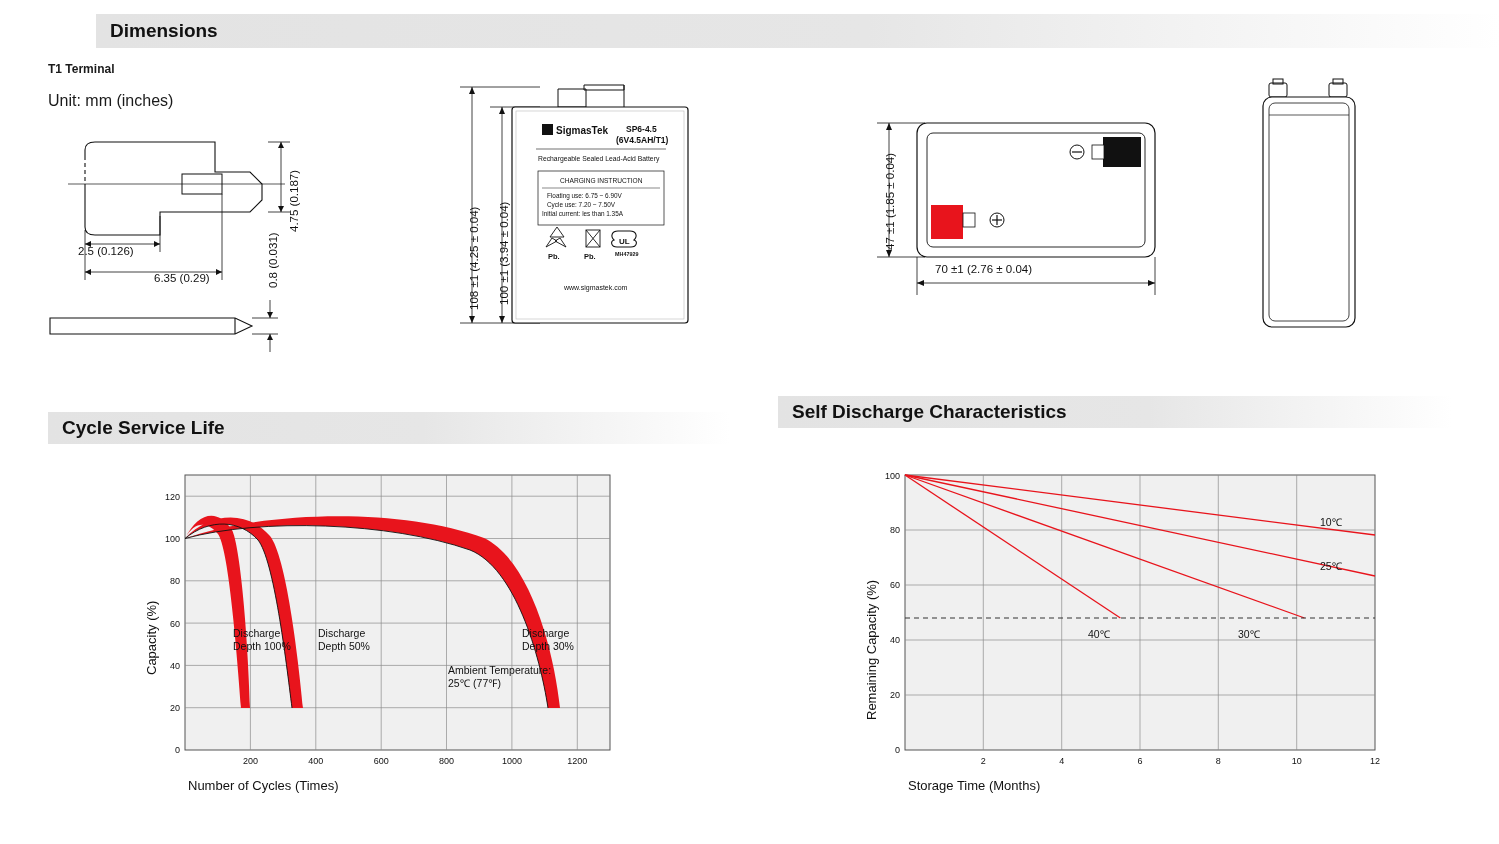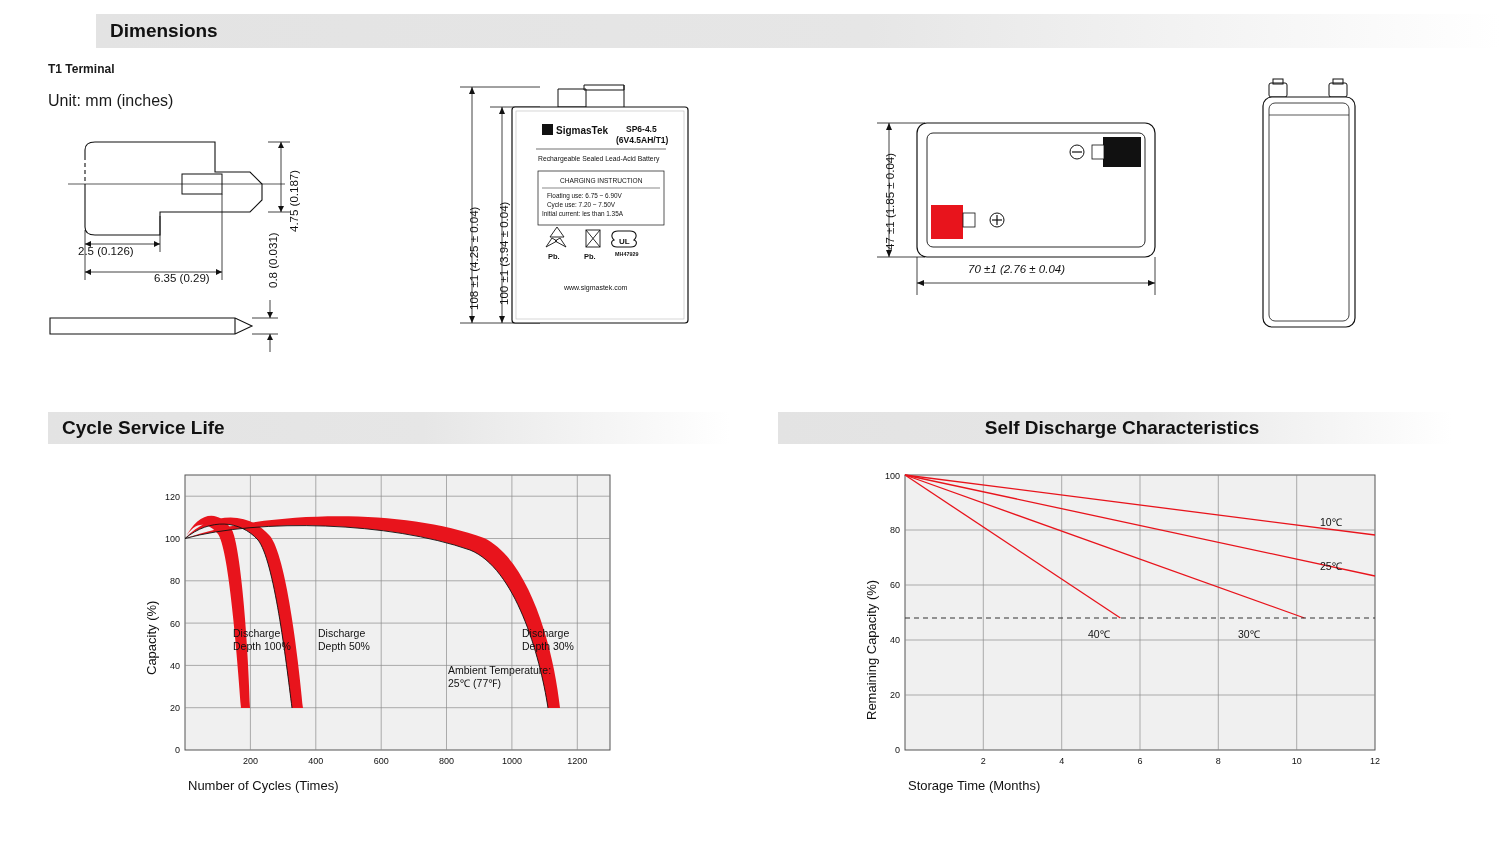--- a/index.html
+++ b/index.html
@@ -17,21 +17,21 @@
   .section-bar {
     position: absolute;
     background: linear-gradient(to right, #e3e3e3 0%, #e6e6e6 55%, #ffffff 100%);
     display: flex; align-items: center;
     padding-left: 14px;
     font-weight: bold;
     color: #111;
   }
   #bar-dimensions { left: 48px; top: 14px; width: 1404px; height: 34px; font-size: 19px; margin-left: 48px; }
   #bar-cycle { left: 48px; top: 412px; width: 682px; height: 32px; font-size: 19px; }
-  #bar-self { left: 778px; top: 412px; width: 674px; height: 32px; font-size: 19px; justify-content: center; }
+  #bar-self { left: 778px; top: 396px; width: 674px; height: 32px; font-size: 19px; }
 
   
   #t1-title { position: absolute; left: 48px; top: 62px; font-size: 12px; font-weight: bold; }
   #unit-label { position: absolute; left: 48px; top: 92px; font-size: 16px; }
 
   .dim-text { position: absolute; font-size: 11.5px; color: #111; white-space: nowrap; }
   .vert-text { transform-origin: 0 0; transform: rotate(-90deg); }
 
   svg { display:block; }
 
@@ -211,21 +211,21 @@
     <line x1="207" y1="47" x2="217" y2="47" stroke="#111" stroke-width="1.2"></line>
 
     <rect x="66" y="100" width="32" height="34" fill="#e8141c"></rect>
     <rect x="98" y="108" width="12" height="14" fill="#fff" stroke="#111" stroke-width="0.8"></rect>
     <circle cx="132" cy="115" r="7" fill="none" stroke="#111" stroke-width="1"></circle>
     <line x1="127" y1="115" x2="137" y2="115" stroke="#111" stroke-width="1.2"></line>
     <line x1="132" y1="110" x2="132" y2="120" stroke="#111" stroke-width="1.2"></line>
   </svg>
 
   <div class="dim-text vert-text" style="left:884px; top:250px;">47 ±1 (1.85 ± 0.04)</div>
-  <div class="dim-text" style="left:968px; top:263px;font-style:italic;">70 ±1 (2.76 ± 0.04)</div>
+  <div class="dim-text" style="left:935px; top:263px;">70 ±1 (2.76 ± 0.04)</div>
 
   <svg style="position:absolute; left:1245px; top:75px;" width="180" height="260">
     <g stroke="#111" fill="none" stroke-width="1">
       <rect x="24" y="8" width="18" height="14" rx="2"></rect>
       <rect x="28" y="4" width="10" height="5"></rect>
       <rect x="84" y="8" width="18" height="14" rx="2"></rect>
       <rect x="88" y="4" width="10" height="5"></rect>
     </g>
     <rect x="18" y="22" width="92" height="230" rx="9" fill="#fff" stroke="#111" stroke-width="1.2"></rect>
     <rect x="24" y="28" width="80" height="218" rx="6" fill="#fff" stroke="#111" stroke-width="0.8"></rect>

